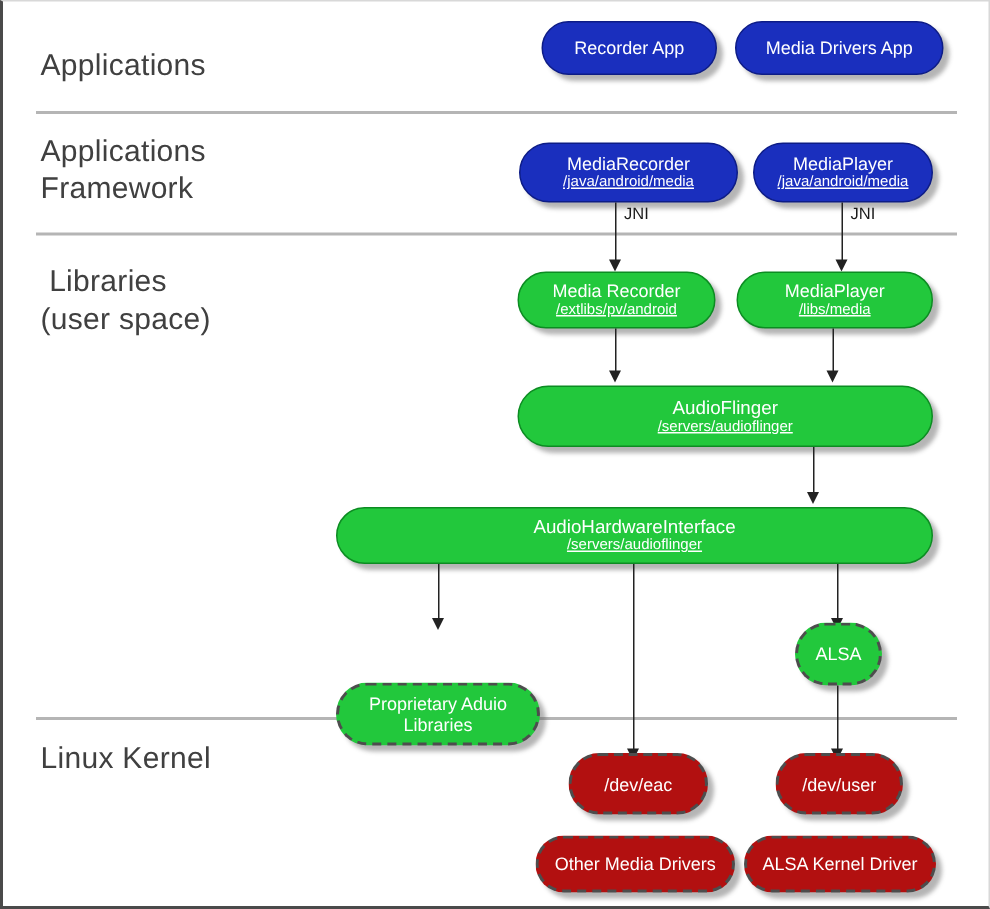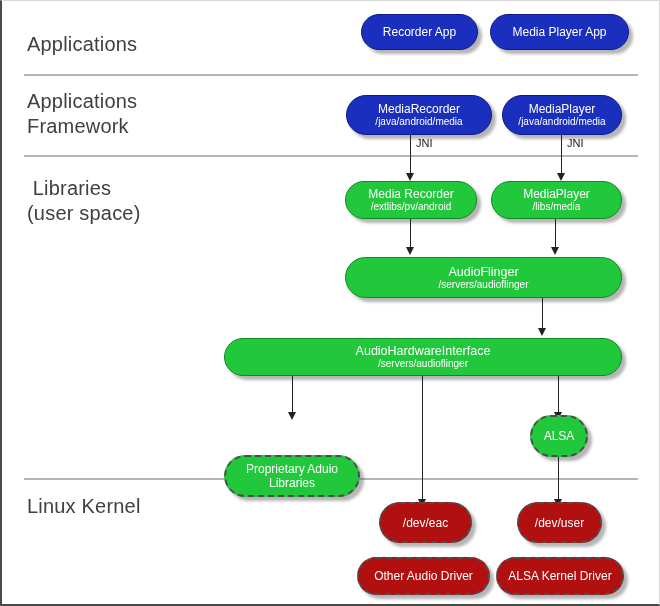--- a/index.html
+++ b/index.html
@@ -57,20 +57,21 @@
   }
   .node .title {
     font-size: 12px;
     line-height: 14px;
     white-space: nowrap;
   }
   .node .sub {
     font-size: 10px;
     line-height: 12px;
     white-space: nowrap;
+    text-decoration: underline;
   }
   .node.big .title { font-size: 12.5px; }
 
   .blue  { background: #1a2fbe; border: 1px solid #0d1c86; }
   .green { background: #22c83c; border: 1px solid #0c8c22; }
   .red   { background: #b21010; border: 1px solid #7d0707; }
 
   .dashed.green { border: 2px dashed #4d4d4d; }
   .dashed.red   { border: 2px dashed #4d4d4d; }
 
@@ -112,21 +113,21 @@
   <div class="layer-label" style="left: 25px; top: 175px; white-space: pre;"> Libraries
 (user space)</div>
 
   <div class="layer-label" style="left: 25px; top: 493px; white-space: pre;">Linux Kernel</div>
 
   <div class="node blue" style="left:359px; top:13px; width:117px; height:36px;">
     <span class="title">Recorder App</span>
   </div>
 
   <div class="node blue" style="left:488px; top:13px; width:139px; height:36px;">
-    <span class="title">Media Player App</span>
+    <span class="title">Media Drivers App</span>
   </div>
 
   <div class="node blue" style="left:344px; top:94px; width:146px; height:40px;">
     <span class="title">MediaRecorder</span>
     <span class="sub">/java/android/media</span>
   </div>
 
   <div class="node blue" style="left:500px; top:94px; width:120px; height:40px;">
     <span class="title">MediaPlayer</span>
     <span class="sub">/java/android/media</span>
@@ -192,20 +193,20 @@
 
   <div class="node red dashed" style="left:377px; top:501px; width:93px; height:41px;text-align:center;">
     <span class="title">/dev/eac</span>
   </div>
 
   <div class="node red dashed" style="left:515px; top:501px; width:85px; height:41px;">
     <span class="title">/dev/user</span>
   </div>
 
   <div class="node red dashed" style="left:355px; top:556px; width:133px; height:38px;">
-    <span class="title">Other Audio Driver</span>
+    <span class="title">Other Media Drivers</span>
   </div>
 
   <div class="node red dashed" style="left:494px; top:556px; width:128px; height:38px;">
     <span class="title">ALSA Kernel Driver</span>
   </div>
 
 </div>
 
 </body></html>

